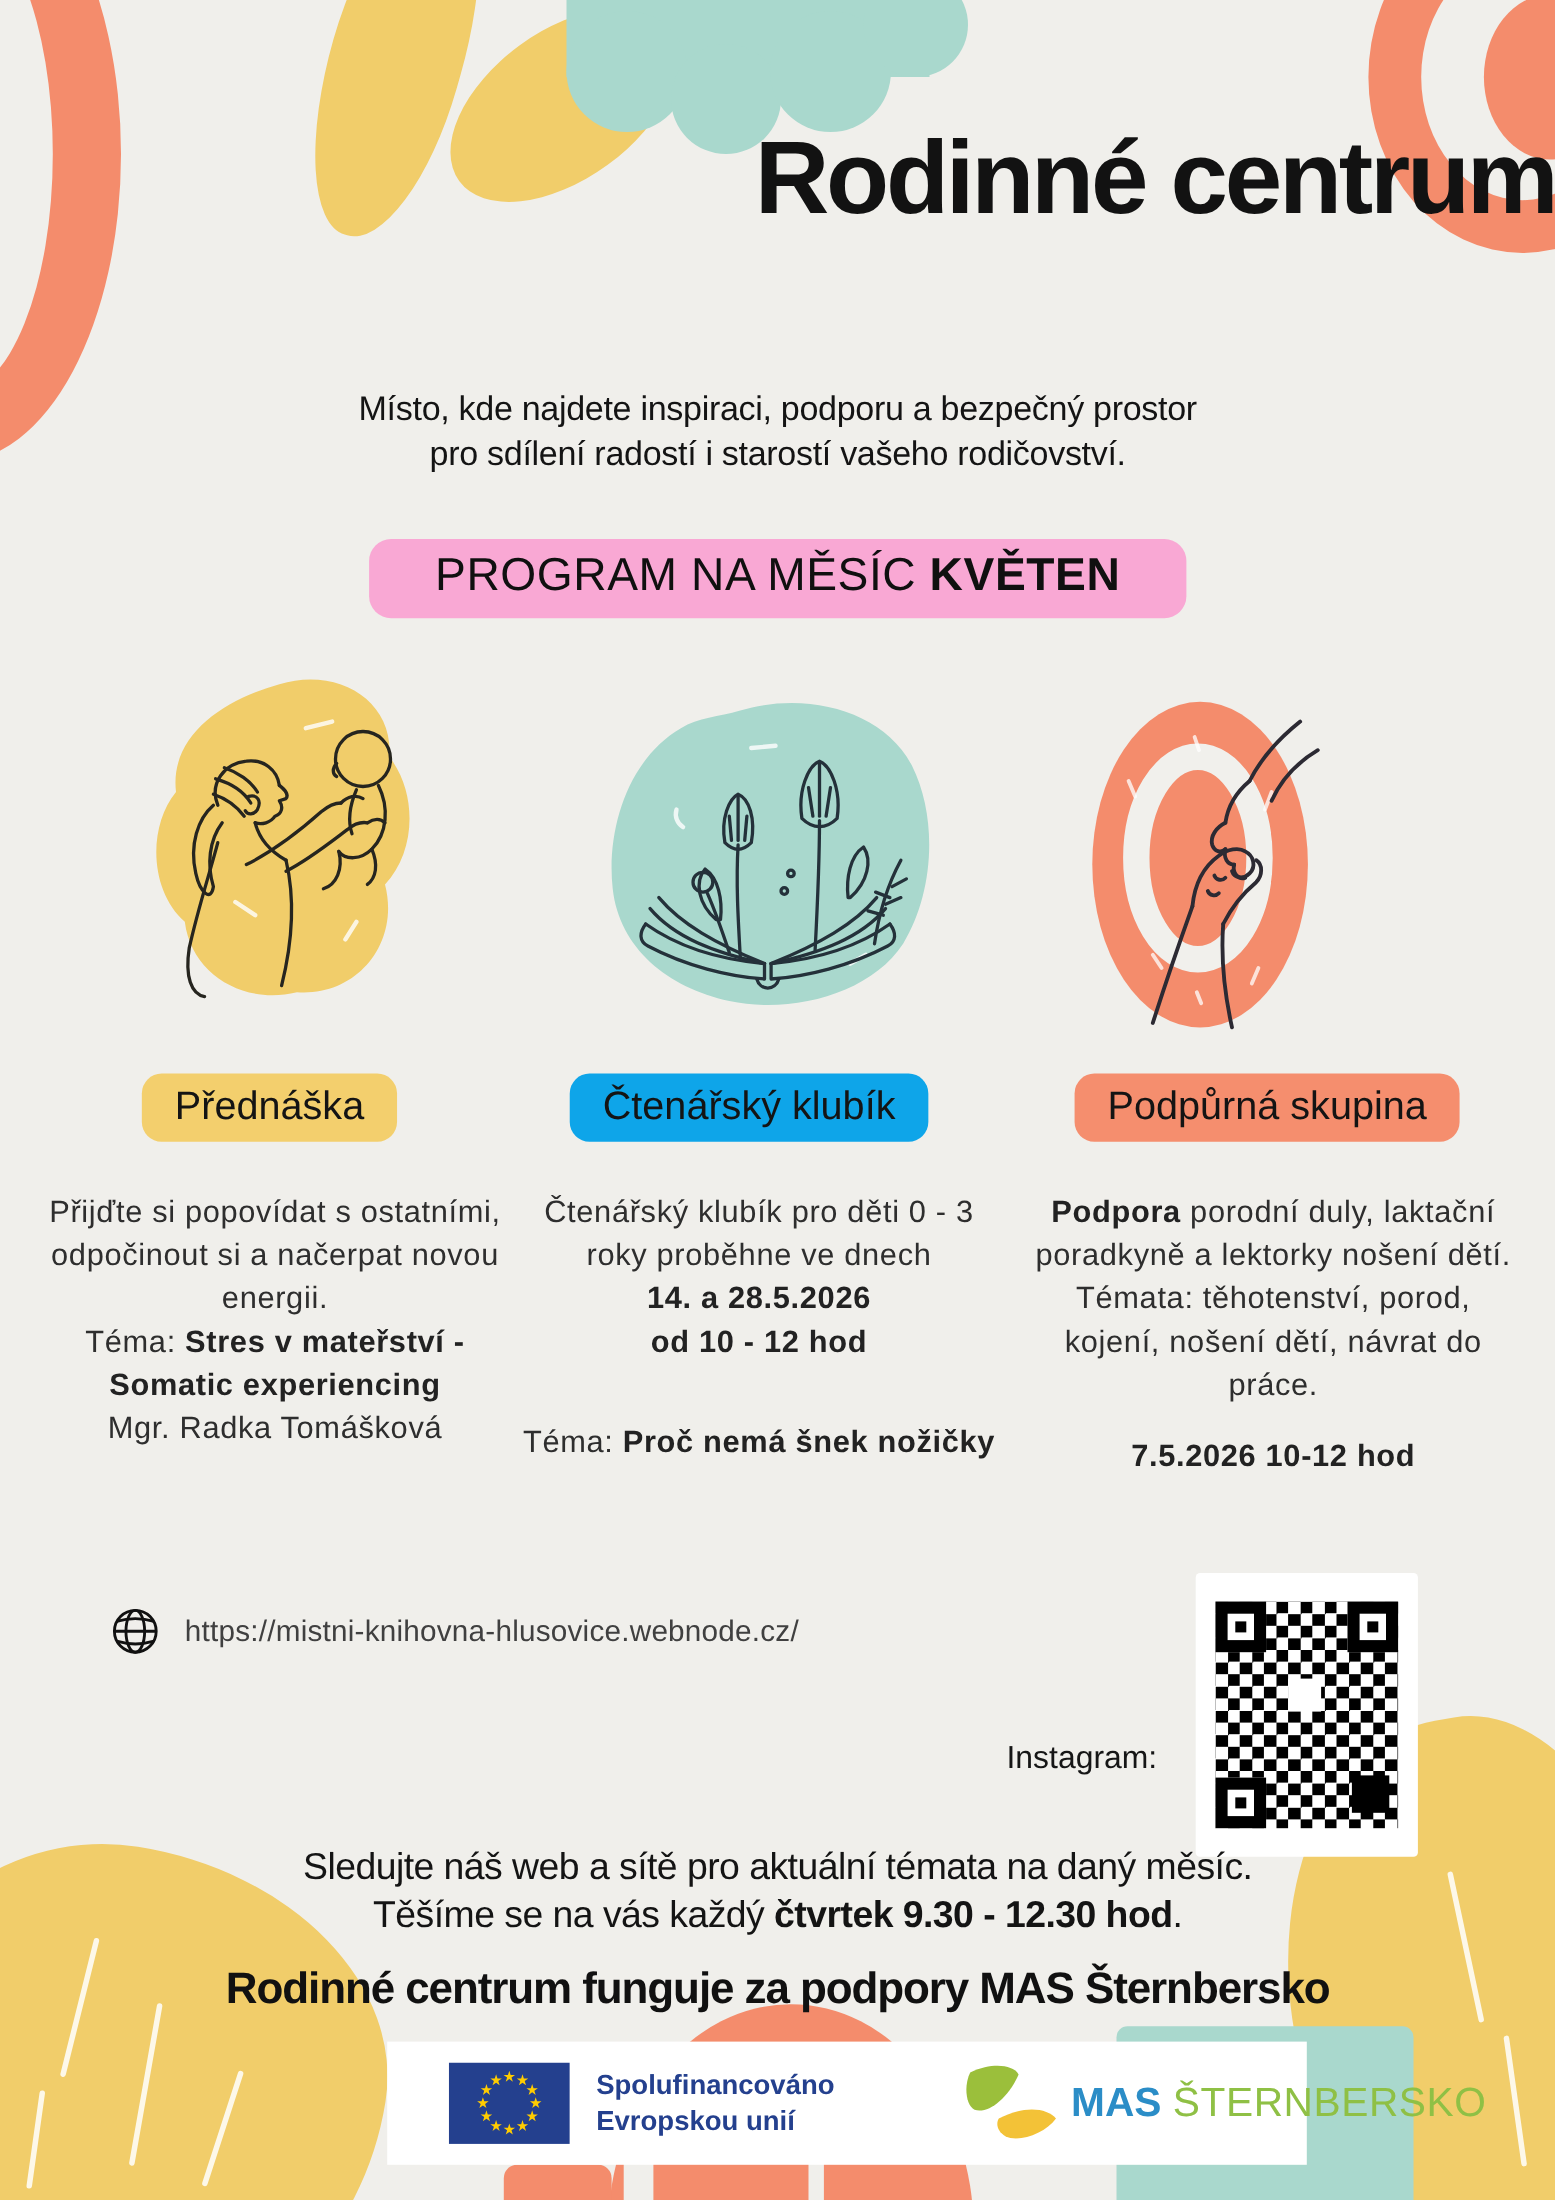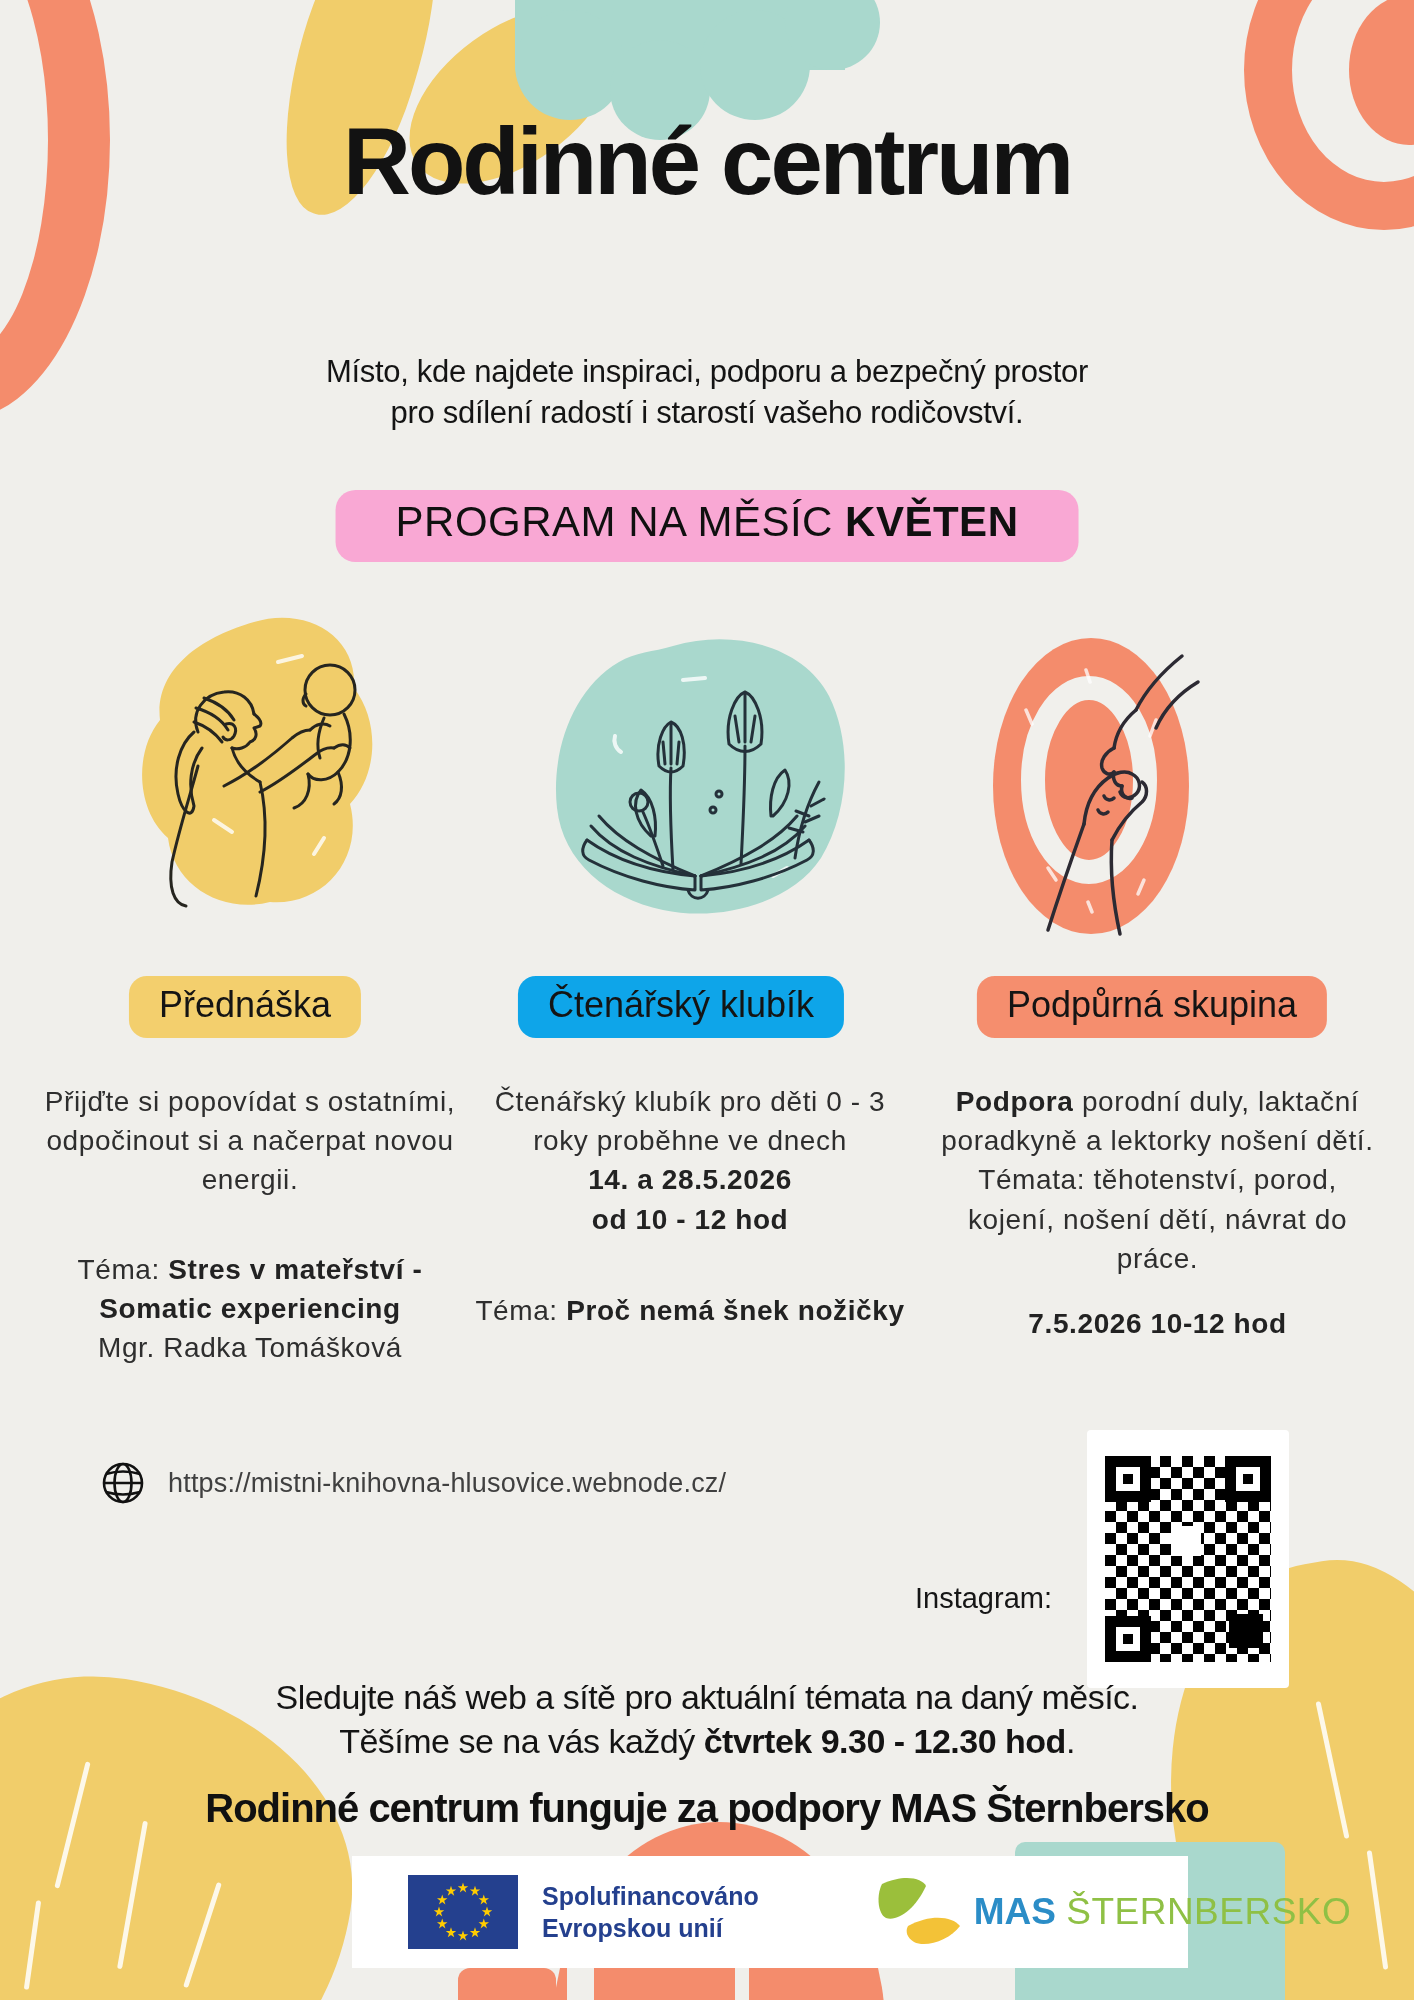--- a/index.html
+++ b/index.html
@@ -34,21 +34,21 @@
   .dome { left:553px; top:1822px; width:332px; height:330px; background:#f48c6c;
     border-radius:50% 50% 14% 14% / 62% 62% 8% 8%; z-index:1; }
   .dome-side { left:458px; top:1968px; width:98px; height:60px; background:#f48c6c;
     border-radius:12px 12px 0 0; z-index:1; }
   .dome-gap1 { left:567px; top:1958px; width:27px; height:44px; background:#f0efeb; z-index:1; }
   .dome-gap2 { left:735px; top:1958px; width:14px; height:44px; background:#f0efeb; z-index:1; }
   .teal-rect { left:1015px; top:1842px; width:270px; height:170px; background:#a9d8cd;
     border-radius:10px 10px 0 0; z-index:1; }
   
   .z { position:absolute; z-index:2; }
-  .title1 { left:0; right:0; top:108px; text-align:center;
+  .title1 { left:0; right:0; top:108px; text-align:right;
     font-size:94px; font-weight:bold; letter-spacing:-3px; color:#121212; }
   .title2 { left:0; right:0; top:218px; text-align:center;
     font-size:72px; font-weight:normal; letter-spacing:-1px; color:#161616; }
   .subtitle { left:0; right:0; top:352px; text-align:center;
     font-size:31px; line-height:1.32; color:#141414; letter-spacing:-0.3px; }
   .banner { left:50%; transform:translateX(-50%); top:490px;
     background:#f9a8d4; border-radius:20px; padding:8px 60px 16px;
     font-size:42px; letter-spacing:0.5px; color:#101010; white-space:nowrap; }
   .banner b { font-weight:bold; }
   
@@ -60,21 +60,21 @@
   .badge-2 { left:681px; background:#0ea5e9; }
   .badge-3 { left:1152px; background:#f58e6e; }
   
   .col { position:absolute; z-index:2; top:1082px; text-align:center;
     font-size:28px; line-height:1.4; color:#2e2e2e; letter-spacing:0.6px; }
   .col p { margin:0; white-space:pre-wrap; }
   .col b { font-weight:bold; color:#222; }
   .col-1 { left:30px;  width:440px; }
   .col-2 { left:475px; width:430px; }
   .col-3 { left:935px; width:445px; }
-  .col-1 .theme-p { margin-top:50px; }
+  .col-1 .theme-p { }
   .col-2 .theme-p { margin-top:52px; white-space:nowrap; }
   .col-3 .date-p  { margin-top:26px; }
   
   .web-row { left:100px; top:1460px; display:flex; align-items:center; gap:22px; }
   .web-url { font-size:27px; color:#404040; letter-spacing:0.2px; }
   .insta { left:915px; top:1582px; font-size:29px; color:#161616; }
   .qr-box { left:1087px; top:1430px; width:202px; height:258px; background:#ffffff;
     border-radius:4px; }
   .qr-grid { position:absolute; left:18px; top:26px; width:166px; height:206px;
     background-image:conic-gradient(#000 0 25%, #fff 0 50%, #000 0 75%, #fff 0);

